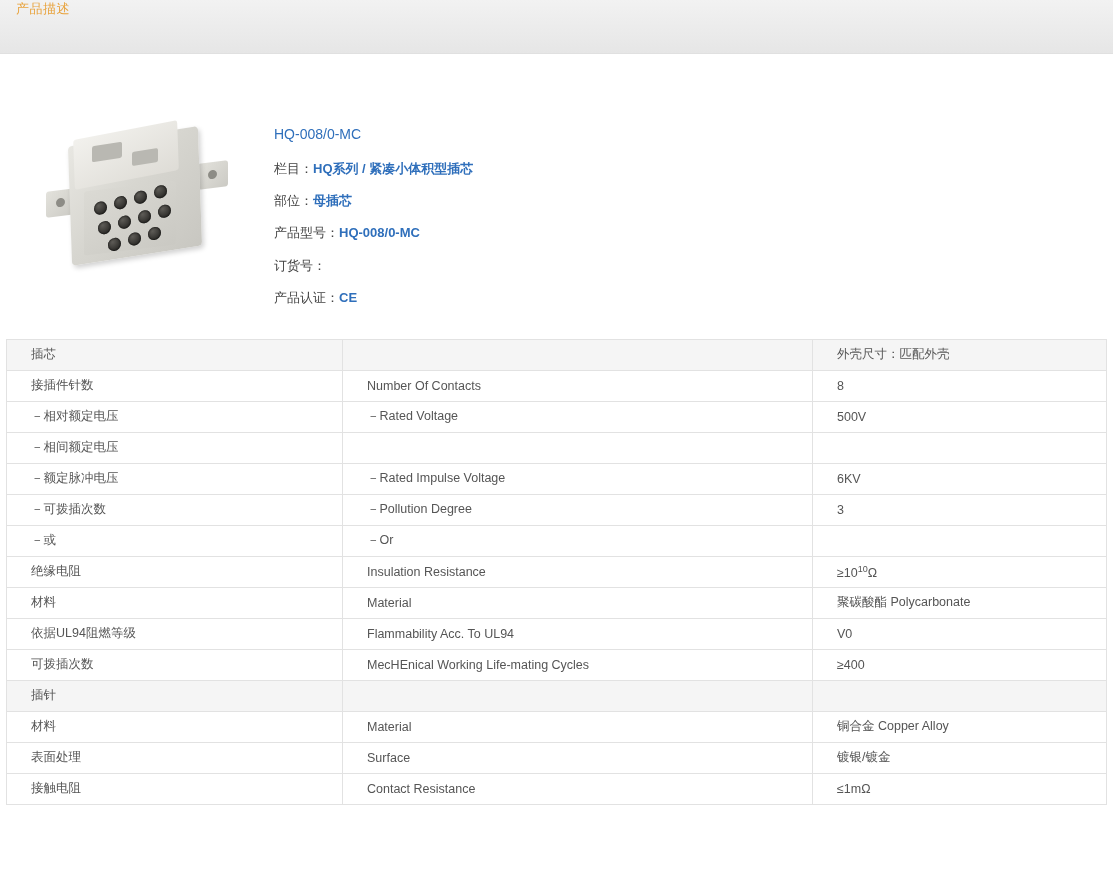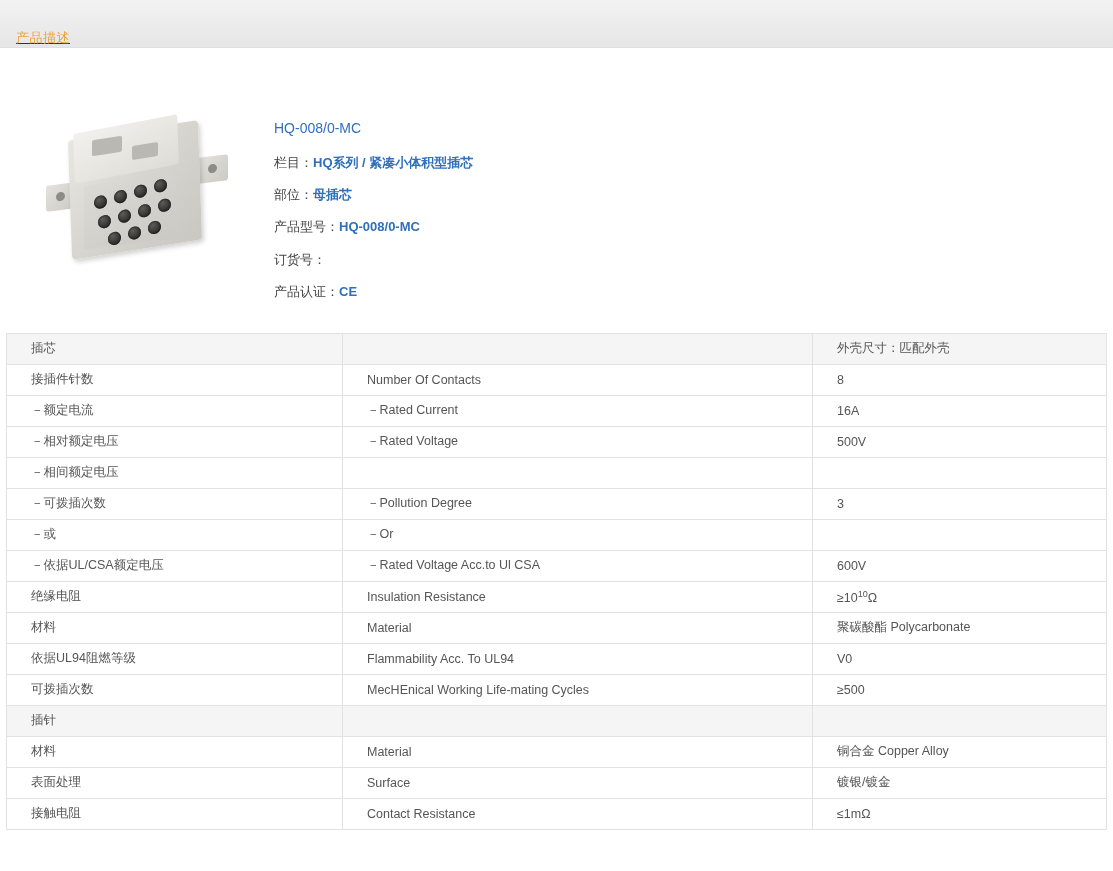--- a/index.html
+++ b/index.html
@@ -12,28 +12,27 @@
     height: 871px;
     font-family: "Liberation Sans", sans-serif;
     font-size: 13px;
     color: #333333;
     position: relative;
     overflow: hidden;
   }
 
   
   .topbar {
-    height: 48px;
+    height: 54px;
     background: linear-gradient(to bottom, #f2f2f2 0%, #ececec 50%, #e6e6e6 100%);
     border-bottom: 1px solid #e0e0e0;
     display: flex;
-    align-items: flex-end;
+    align-items: flex-start;
     padding: 0 0 0 16px;
     box-sizing: border-box;
-    text-decoration: underline;
   }
   .topbar-title {
     color: #e8a33d;
     font-size: 13px;
     letter-spacing: 0.5px;
   }
 
   
   .product-area {
     display: flex;
@@ -247,68 +246,63 @@
           <td>插芯</td>
           <td></td>
           <td>外壳尺寸：匹配外壳</td>
         </tr>
         <tr>
           <td>接插件针数</td>
           <td>Number Of Contacts</td>
           <td>8</td>
         </tr>
         <tr>
-          <td>－额定电流</td>
-          <td>－Rated Current</td>
-          <td>16A</td>
-        </tr>
-        <tr>
           <td>－相对额定电压</td>
           <td>－Rated Voltage</td>
           <td>500V</td>
         </tr>
         <tr>
           <td>－相间额定电压</td>
           <td></td>
           <td></td>
         </tr>
         <tr>
+          <td>－额定脉冲电压</td>
+          <td>－Rated Impulse Voltage</td>
+          <td>6KV</td>
+        </tr>
+        <tr>
           <td>－可拨插次数</td>
           <td>－Pollution Degree</td>
           <td>3</td>
         </tr>
         <tr>
           <td>－或</td>
           <td>－Or</td>
           <td></td>
         </tr>
         <tr>
-          <td>－依据UL/CSA额定电压</td>
-          <td>－Rated Voltage Acc.to Ul CSA</td>
-          <td>600V</td>
-        </tr>
-        <tr>
           <td>绝缘电阻</td>
           <td>Insulation Resistance</td>
           <td>≥10<sup>10</sup>Ω</td>
         </tr>
         <tr>
           <td>材料</td>
           <td>Material</td>
           <td>聚碳酸酯 Polycarbonate</td>
         </tr>
         <tr>
           <td>依据UL94阻燃等级</td>
           <td>Flammability Acc. To UL94</td>
           <td>V0</td>
         </tr>
         <tr>
           <td>可拨插次数</td>
           <td>MecHEnical Working Life-mating Cycles</td>
-          <td>≥500</td>
+          <td>≥400</td>
         </tr>
         <tr class="section">
           <td>插针</td>
           <td></td>
           <td></td>
         </tr>
         <tr>
           <td>材料</td>
           <td>Material</td>
           <td>铜合金 Copper Alloy</td>

